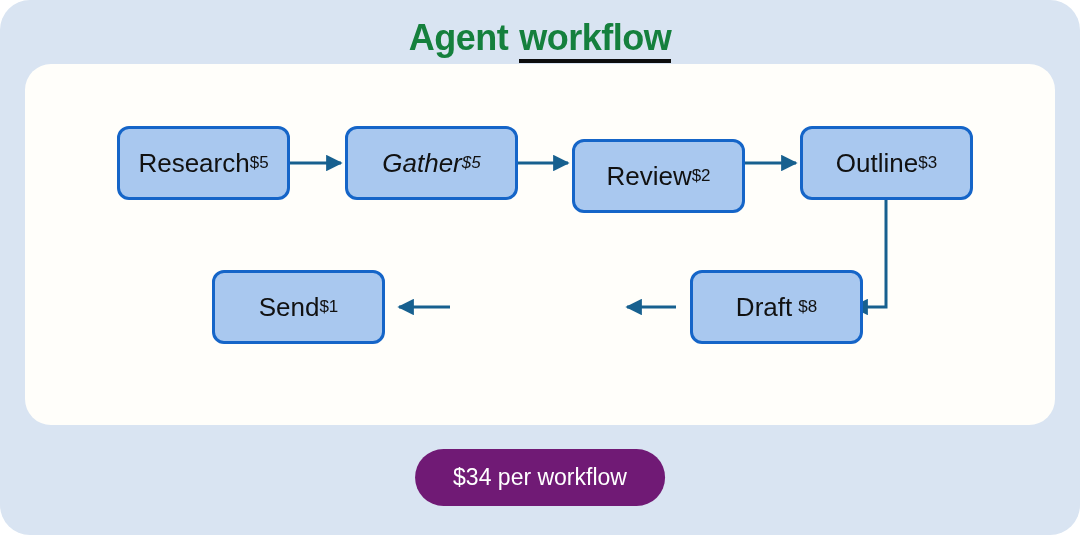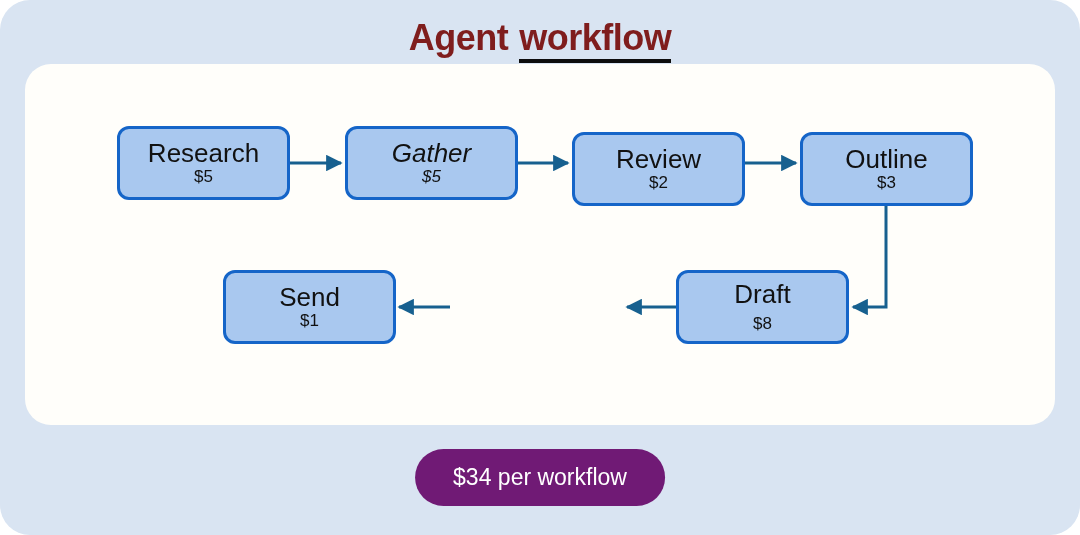--- a/index.html
+++ b/index.html
@@ -19,21 +19,21 @@
     border-radius: 30px;
   }
   .title {
     position: absolute;
     top: 17px;
     left: 0;
     width: 100%;
     text-align: center;
     font-size: 36px;
     font-weight: bold;
-    color: #7f1d1d;
+    color: #15803d;
     letter-spacing: -0.5px;
   }
   .title .prefix { margin-right: 11px; }
   .title .underlined {
     border-bottom: 4px solid #0d0d0d;
     padding-bottom: 1px;
   }
   .panel {
     position: absolute;
     left: 25px; top: 64px;
@@ -46,41 +46,41 @@
     left: 0; top: 0;
   }
   .node {
     position: absolute;
     width: 173px; height: 74px;
     box-sizing: border-box;
     background: #a9c8ef;
     border: 3px solid #1565c8;
     border-radius: 12px;
     display: flex;
-    flex-direction: column;
+    flex-direction: row;
     align-items: center;
     justify-content: center;
     line-height: 1.1;
   }
   .node-label {
     font-size: 26px;
     color: #111111;
   }
   .node-price {
     font-size: 17px;
     color: #111111;
     margin-top: 1px;
   }
   .n-research { left: 92px;  top: 62px; }
   .n-gather   { left: 320px; top: 62px; font-style: italic; }
-  .n-review   { left: 547px; top: 68px; }
-  .n-outline  { left: 775px; top: 68px; }
-  .n-send     { left: 198px; top: 206px; }
+  .n-review   { left: 547px; top: 75px; }
+  .n-outline  { left: 775px; top: 62px; }
+  .n-send     { left: 187px; top: 206px; }
   .n-refine   { left: 425px; top: 206px; }
-  .n-draft    { left: 651px; top: 206px; gap: 6px; }
+  .n-draft    { left: 665px; top: 206px; gap: 6px; }
   .badge {
     position: absolute;
     top: 449px;
     left: 50%;
     transform: translateX(-50%);
     height: 57px;
     padding: 0 38px;
     border-radius: 30px;
     background: #701a75;
     color: #ffffff;

